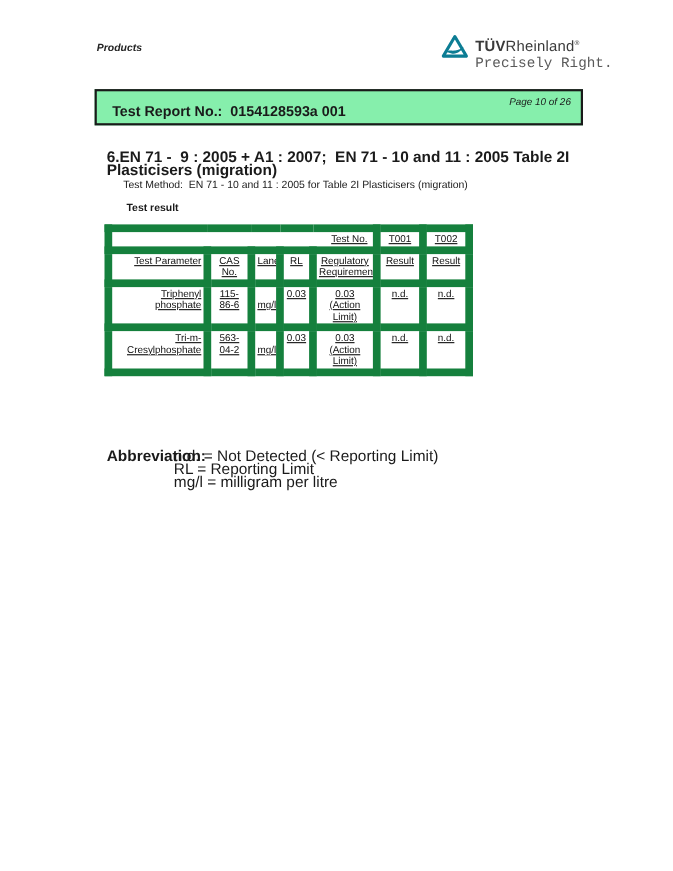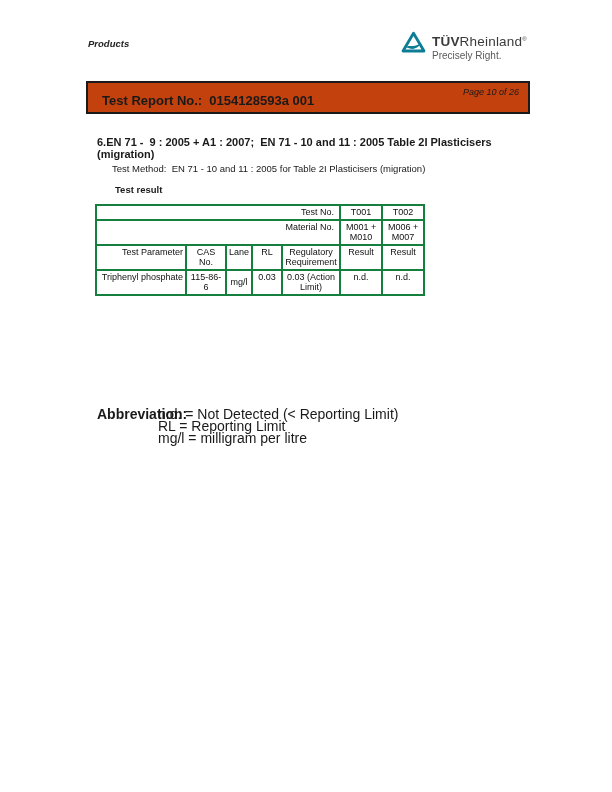--- a/index.html
+++ b/index.html
@@ -14,60 +14,60 @@
   .products-label {
     position:absolute; left:88px; top:38px;
     font-size:9.5px; font-weight:bold; font-style:italic; color:#222;
   }
   .logo { position:absolute; left:401px; top:31px; display:flex; align-items:flex-start; }
   .logo-triangle { flex:0 0 auto; margin-right:6px; }
   .logo-textcol { display:flex; flex-direction:column; padding-top:3px; }
   .logo-brand { font-size:13.5px; color:#3a3a3a; letter-spacing:0.2px; white-space:nowrap; }
   .logo-brand .b { font-weight:bold; }
   .logo-brand sup { font-size:6px; vertical-align:super; }
-  .logo-tagline { font-size:10px; color:#5a5a5a; margin-top:1px; }
+  .logo-tagline { font-size:13px; color:#5a5a5a; margin-top:1px;font-family:Liberation Mono, monospace; }
 
   
   .title-box {
     position:absolute; left:86px; top:81px; width:444px; height:33px;
-    border:2px solid #1a1a1a; background:#c2410c;
+    border:2px solid #1a1a1a; background:#86efac;
   }
   .report-title {
     position:absolute; left:14px; top:10px;
     font-size:13px; font-weight:bold; white-space:pre;
   }
   .page-indicator {
     position:absolute; right:9px; top:4px;
     font-size:9px; font-style:italic;
   }
 
   
   .section-heading {
     position:absolute; left:97px; top:136px; width:425px;
-    font-size:11px; font-weight:bold; line-height:12px; white-space:pre-wrap;
+    font-size:14px; font-weight:bold; line-height:12px; white-space:pre-wrap;
   }
   .test-method {
     position:absolute; left:97px; top:163px; width:430px;
     font-size:9.5px; line-height:12px; white-space:pre-wrap;margin-left:15px;
   }
   .result-label {
     position:absolute; left:115px; top:184px;
     font-size:9.5px; font-weight:bold;
   }
 
   
   .result-table {
     position:absolute; left:95px; top:204px; width:328px;
     border-collapse:collapse; table-layout:fixed;
     font-size:9px; line-height:10.5px; color:#111;
     border:2px solid #1a1a1a;
   }
   .result-table td {
-    border:2px solid #15803d; vertical-align:top; text-align:center;
-    padding:1px 2px; overflow:hidden;
+    border:7px solid #15803d; vertical-align:top; text-align:center;
+    padding:1px 2px; overflow:hidden;text-decoration:underline;
   }
   .result-table tr.r1 td { height:14px; }
   .result-table td.span-label { text-align:right; padding-right:5px; }
   .result-table td.param { text-align:right; }
   .result-table td.unit { vertical-align:middle;margin-top:36px; }
   .result-table tr.body-row td { height:21px; }
   .result-table tr.r2 td, .result-table tr.r3 td { height:22px; }
 
   
   .abbrev { position:absolute; left:97px; top:361px; display:flex; font-size:14px; line-height:12px;margin-top:47px; }
@@ -124,37 +124,41 @@
         <col style="width:58px">
         <col style="width:42px">
         <col style="width:42px">
     </colgroup>
     <tbody>
       <tr class="r1">
         <td colspan="5" class="span-label">Test No.</td>
         <td>T001</td>
         <td>T002</td>
       </tr>
-      <tr class="r2">
-        <td colspan="5" class="span-label">Material No.</td>
-        <td>M001 + M010</td>
-        <td>M006 + M007</td>
-      </tr>
       <tr class="r3">
         <td class="param">Test Parameter</td>
         <td>CAS No.</td>
         <td>Lane</td>
         <td>RL</td>
         <td>Regulatory Requirement</td>
         <td>Result</td>
         <td>Result</td>
       </tr>
       <tr class="body-row">
         <td class="param">Triphenyl phosphate</td>
         <td>115-86-6</td>
+        <td class="unit">mg/l</td>
+        <td>0.03</td>
+        <td>0.03 (Action Limit)</td>
+        <td>n.d.</td>
+        <td>n.d.</td>
+      </tr>
+      <tr class="body-row">
+        <td class="param">Tri-m-Cresylphosphate</td>
+        <td>563-04-2</td>
         <td class="unit">mg/l</td>
         <td>0.03</td>
         <td>0.03 (Action Limit)</td>
         <td>n.d.</td>
         <td>n.d.</td>
       </tr>
     </tbody>
   </table>
 
   <div class="abbrev">

